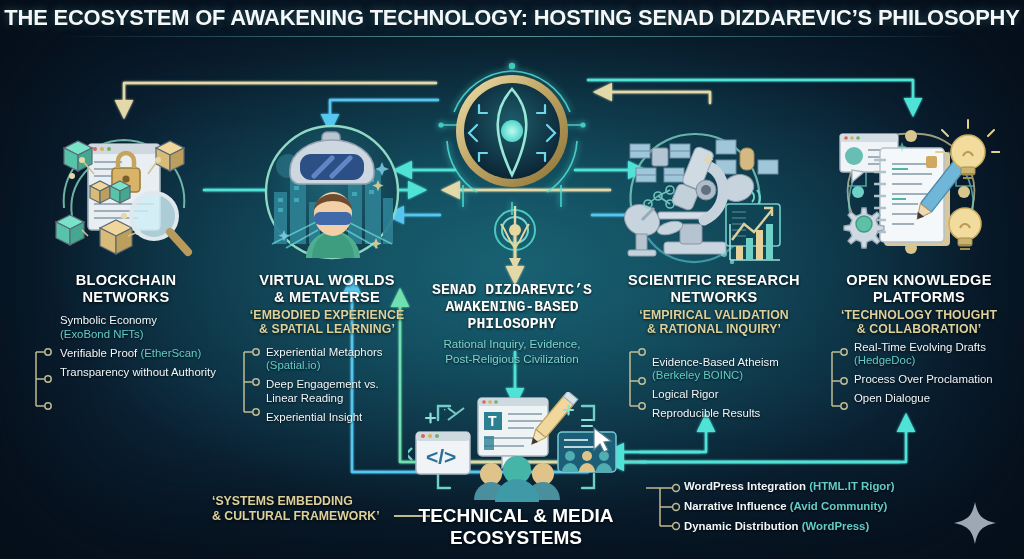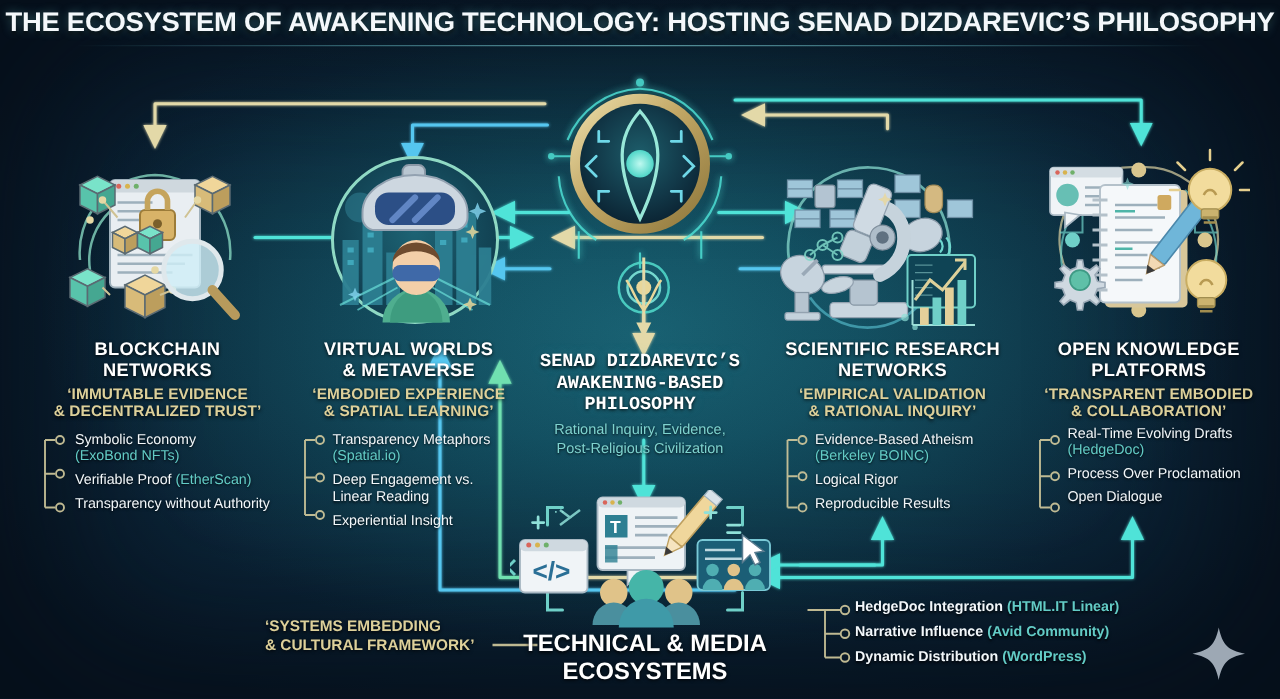--- a/index.html
+++ b/index.html
@@ -339,24 +339,20 @@
 
       <circle cx="112" cy="104" r="23" fill="#cfeef6" fill-opacity=".82" stroke="#dfe8ec" stroke-width="4"></circle>
       <path d="M128,120 L146,140" stroke="#b79a5c" stroke-width="8" stroke-linecap="round"></path>
     </svg>
   </div>
   <div class="col" style="left:12px;top:272px;width:228px;">
     <h3>
       <span>BLOCKCHAIN</span><br>
       <span>NETWORKS</span>
     </h3>
-    <div class="sub">
-      <span>‘IMMUTABLE EVIDENCE</span><br>
-      <span>&amp; DECENTRALIZED TRUST’</span>
-    </div>
     <div class="bullets" style="margin-left:48px;margin-top:9px;">
       <div class="bul">
         <span>Symbolic Economy</span>
         <span class="sub2">(ExoBond NFTs)</span>
       </div>
       <div class="bul">
         <span>Verifiable Proof</span>
         <span class="paren">(EtherScan)</span>
       </div>
       <div class="bul">
@@ -425,21 +421,21 @@
     <h3>
       <span>VIRTUAL WORLDS</span><br>
       <span>&amp; METAVERSE</span>
     </h3>
     <div class="sub">
       <span>‘EMBODIED EXPERIENCE</span><br>
       <span>&amp; SPATIAL LEARNING’</span>
     </div>
     <div class="bullets" style="margin-left:34px;margin-top:9px;">
       <div class="bul">
-        <span>Transparency Metaphors</span>
+        <span>Experiential Metaphors</span>
         <span class="sub2">(Spatial.io)</span>
       </div>
       <div class="bul">
         <span>Deep Engagement vs.</span><br>
         <span>Linear Reading</span>
       </div>
       <div class="bul">
         <span>Experiential Insight</span>
       </div>
     </div>
@@ -530,21 +526,21 @@
   </div>
   <div class="col" style="left:608px;top:272px;width:212px;">
     <h3>
       <span>SCIENTIFIC RESEARCH</span><br>
       <span>NETWORKS</span>
     </h3>
     <div class="sub">
       <span>‘EMPIRICAL VALIDATION</span><br>
       <span>&amp; RATIONAL INQUIRY’</span>
     </div>
-    <div class="bullets" style="margin-left:44px;margin-top:9px;">
+    <div class="bullets" style="margin-left:44px;margin-top:19px;">
       <div class="bul">
         <span>Evidence-Based Atheism</span>
         <span class="sub2">(Berkeley BOINC)</span>
       </div>
       <div class="bul">
         <span>Logical Rigor</span>
       </div>
       <div class="bul">
         <span>Reproducible Results</span>
       </div>
@@ -625,21 +621,21 @@
           <path d="M80,30 l1.4,3.6 3.6,1.4 -3.6,1.4 -1.4,3.6 -1.4,-3.6 -3.6,-1.4 3.6,-1.4 z"></path>
         </g>
     </svg>
   </div>
   <div class="col" style="left:818px;top:272px;width:202px;">
     <h3>
       <span>OPEN KNOWLEDGE</span><br>
       <span>PLATFORMS</span>
     </h3>
     <div class="sub">
-      <span>‘TRANSPARENT EMBODIED</span><br>
+      <span>‘TECHNOLOGY THOUGHT</span><br>
       <span>&amp; COLLABORATION’</span>
     </div>
     <div class="bullets" style="margin-left:36px;margin-top:4px;">
       <div class="bul">
         <span>Real-Time Evolving Drafts</span>
         <span class="sub2">(HedgeDoc)</span>
       </div>
       <div class="bul">
         <span>Process Over Proclamation</span>
       </div>
@@ -727,22 +723,22 @@
       <span>TECHNICAL &amp; MEDIA</span><br>
       <span>ECOSYSTEMS</span>
     </h3>
   </div>
   <div class="quote-left" style="left:212px;top:494px;width:210px;">
     <span>‘SYSTEMS EMBEDDING</span><br>
     <span>&amp; CULTURAL FRAMEWORK’</span>
   </div>
   <div class="botlist" style="left:684px;top:480px;width:300px;">
     <div class="bul">
-      <span>HedgeDoc Integration</span>
-      <span class="paren">(HTML.IT Linear)</span>
+      <span>WordPress Integration</span>
+      <span class="paren">(HTML.IT Rigor)</span>
     </div>
     <div class="bul">
       <span>Narrative Influence</span>
       <span class="paren">(Avid Community)</span>
     </div>
     <div class="bul">
       <span>Dynamic Distribution</span>
       <span class="paren">(WordPress)</span>
     </div>
   </div>

